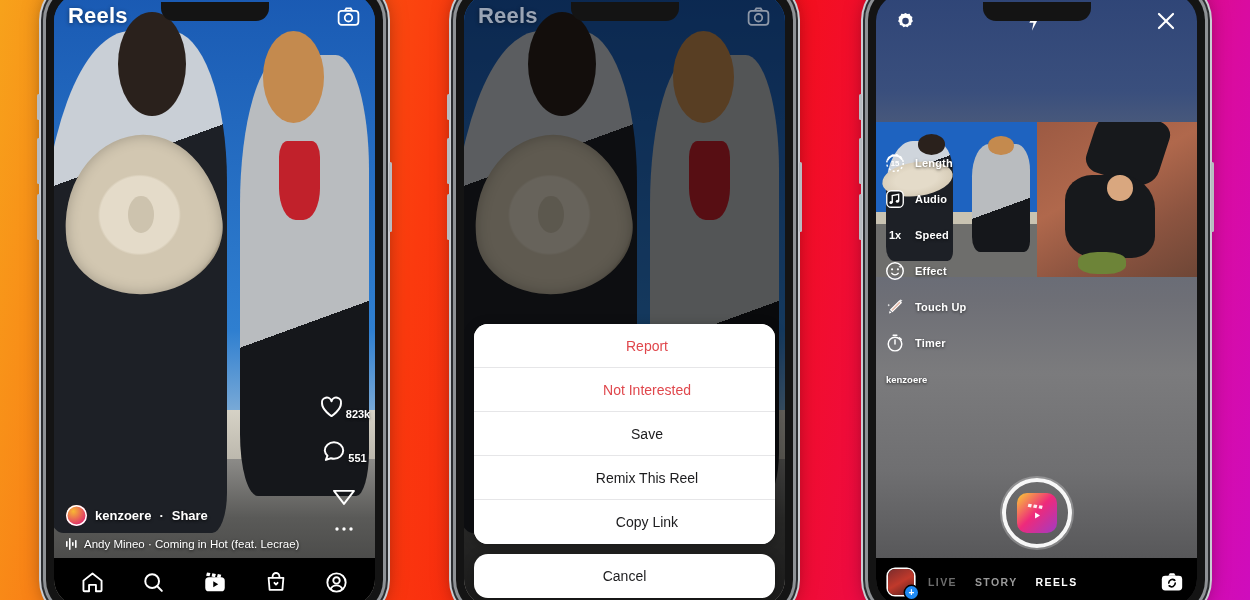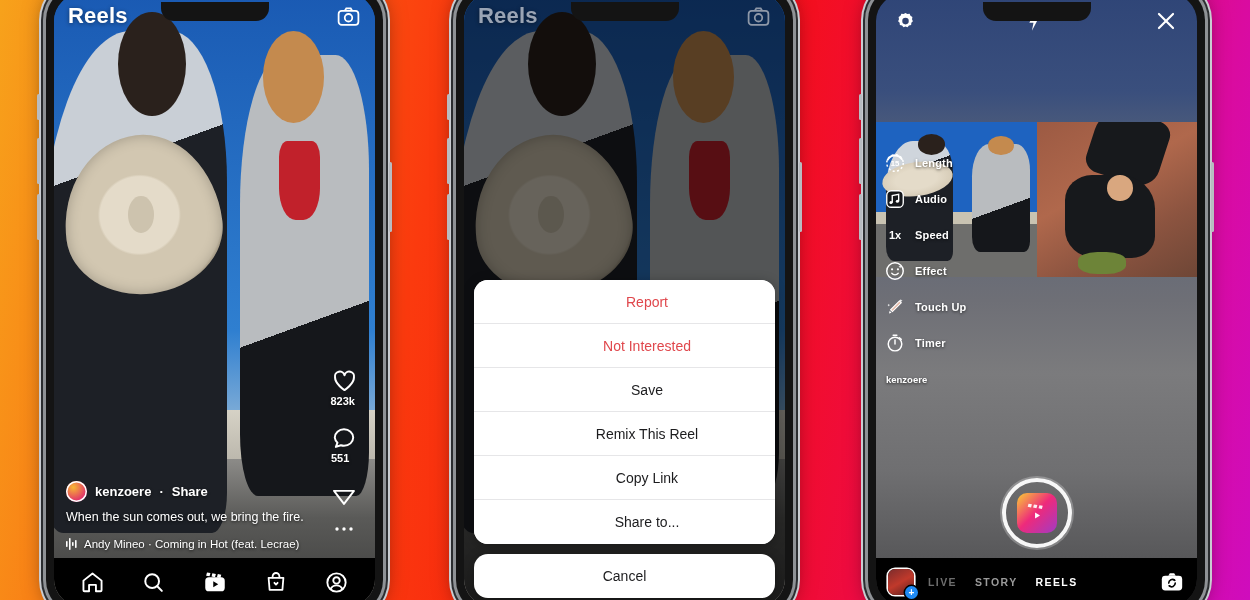--- a/index.html
+++ b/index.html
@@ -82,21 +82,21 @@
   .feed-head {
     position: absolute; top: 0; left: 0; right: 0; height: 44px; z-index: 20;
     display: flex; align-items: center; justify-content: space-between;
     padding: 0 14px;
   }
   .feed-title { color:#fff; font-size:22px; font-weight:bold; letter-spacing:.2px;
     text-shadow:0 1px 4px rgba(0,0,0,.45); }
 
   .actions { position:absolute; right:8px; bottom:72px; width:46px; z-index:25;
     display:flex; flex-direction:column; align-items:center; gap:6px; }
-  .act { display:flex; flex-direction:column; align-items:flex-start; gap:1px; }
+  .act { display:flex; flex-direction:row; align-items:flex-end; gap:1px; }
   .act-count { color:#fff; font-size:11px; font-weight:bold;
     text-shadow:0 1px 3px rgba(0,0,0,.7); }
 
   .meta { position:absolute; left:0; right:52px; bottom:56px; z-index:25; padding:0 12px; }
   .user-row { display:flex; align-items:center; gap:8px; margin-bottom:7px; }
   .avatar { width:21px; height:21px; border-radius:50%;
     background: radial-gradient(circle at 35% 30%, #f7b733, #e1306c 70%, #8a2f8f);
     box-shadow:0 0 0 1.5px #fff inset; }
   .user-name { color:#fff; font-size:13px; font-weight:bold;
     text-shadow:0 1px 3px rgba(0,0,0,.75); }
@@ -265,21 +265,20 @@
           </div>
         </div>
 
         <div class="meta">
           <div class="user-row">
             <div class="avatar"></div>
             <span class="user-name">kenzoere</span>
             <span class="user-name">·</span>
             <span class="user-name">Share</span>
           </div>
-          <div class="caption">When the sun comes out, we bring the fire.</div>
           <div class="audio-row">
             <span>
               <svg width="11" height="12" viewBox="0 0 11 12" fill="#fff">
                 <rect x="0" y="3" width="1.6" height="6" rx=".7"></rect>
                 <rect x="3" y="0" width="1.6" height="12" rx=".7"></rect>
                 <rect x="6" y="4" width="1.6" height="4" rx=".7"></rect>
                 <rect x="9" y="2" width="1.6" height="8" rx=".7"></rect>
               </svg>
             </span>
             <span class="audio-text">Andy Mineo · Coming in Hot (feat. Lecrae)</span>
@@ -364,21 +363,20 @@
           </span>
         </div>
 
         <div class="sheet-wrap">
           <div class="sheet">
             <div class="sheet-item danger">Report</div>
             <div class="sheet-item danger">Not Interested</div>
             <div class="sheet-item">Save</div>
             <div class="sheet-item">Remix This Reel</div>
             <div class="sheet-item">Copy Link</div>
-            <div class="sheet-item">Share to...</div>
           </div>
           <div class="sheet-cancel">Cancel</div>
         </div>
       </div>
     </div>
   </div>
 
   <div class="phone" id="phone3">
     <div class="btn-side" style="left:-9px; top:108px; width:3px; height:26px;"></div>
     <div class="btn-side" style="left:-9px; top:152px; width:3px; height:46px;"></div>

